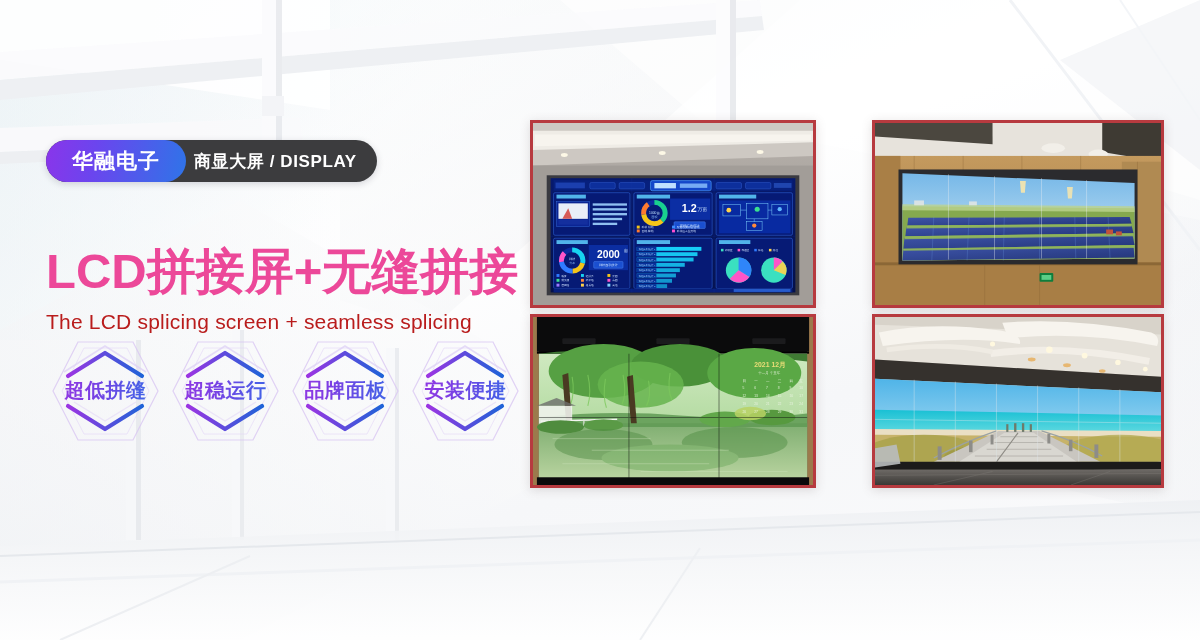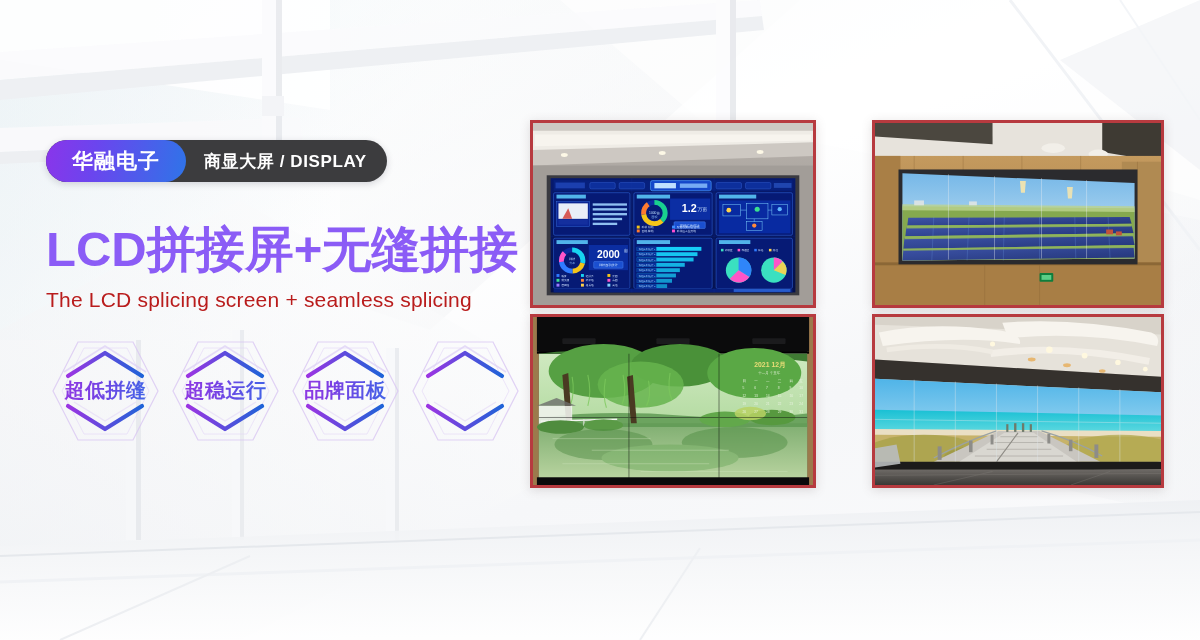--- a/index.html
+++ b/index.html
@@ -36,28 +36,28 @@
   .badge-brand {
     height:42px; min-width:140px;
     border-radius:21px;
     background:linear-gradient(100deg,#8a35ea 0%,#6b45ee 35%,#2f74e8 100%);
     display:flex; align-items:center; justify-content:center;
     padding:0 18px;
     color:#fff; font-size:21px; font-weight:bold; letter-spacing:1px;
   }
   .badge-sub {
     color:#fff; font-size:17px; font-weight:bold;
-    letter-spacing:.6px; padding-left:18px; white-space:nowrap;
+    letter-spacing:.6px; padding-left:8px; white-space:nowrap;
   }
 
   
   .headline {
-    margin-top:42px;
+    margin-top:64px;
     font-size:49px; font-weight:bold; line-height:1.06;
-    color:#8b5cf6; letter-spacing:0px; white-space:nowrap;
+    color:#ec4899; letter-spacing:0px; white-space:nowrap;
   }
   .subhead {
     margin-top:12px;
     font-size:21px; color:#b91c1c; letter-spacing:.2px; white-space:nowrap;
   }
 
   
   .features { position:absolute; left:48px; top:332px; display:flex; gap:5px; }
   .hex { position:relative; width:115px; height:118px; }
   .hex svg { position:absolute; left:0; top:0; }
@@ -234,20 +234,21 @@
           </linearGradient>
         </defs>
         <polygon points="30,10 85,10 110,59 85,108 30,108 5,59" fill="none" stroke="#d9c7f2" stroke-width="1.2" opacity=".8"></polygon>
         <polygon points="36,16 79,16 101,59 79,102 36,102 14,59" fill="none" stroke="#e3d6f6" stroke-width="1" opacity=".6"></polygon>
         <polyline points="16,40 57,14 98,40" fill="none" stroke="#ded0f5" stroke-width="1.6" opacity=".75"></polyline>
         <polyline points="22,44 57,22 92,44" fill="none" stroke="#e6dbf8" stroke-width="1.4" opacity=".6"></polyline>
         <polyline points="20,44 57,21 94,44" fill="none" stroke="url(#chev4)" stroke-width="4.2" stroke-linecap="round" stroke-linejoin="round"></polyline>
         <polyline points="20,74 57,97 94,74" fill="none" stroke="url(#chev4)" stroke-width="4.2" stroke-linecap="round" stroke-linejoin="round"></polyline>
         <polyline points="26,70 57,89 88,70" fill="none" stroke="#e2d5f7" stroke-width="1.4" opacity=".6"></polyline>
       </svg>
+      <div class="hex-label">安装便捷</div>
     </div>
   </div>
 
   <div class="photo" id="photo-tl">
     <div class="inner">
       <svg viewBox="0 0 286 188" preserveAspectRatio="none">
         <defs>
           <linearGradient id="roomG" x1="0" y1="0" x2="0" y2="1">
             <stop offset="0%" stop-color="#b9b3ad"></stop>
               <stop offset="100%" stop-color="#8e8a86"></stop>

